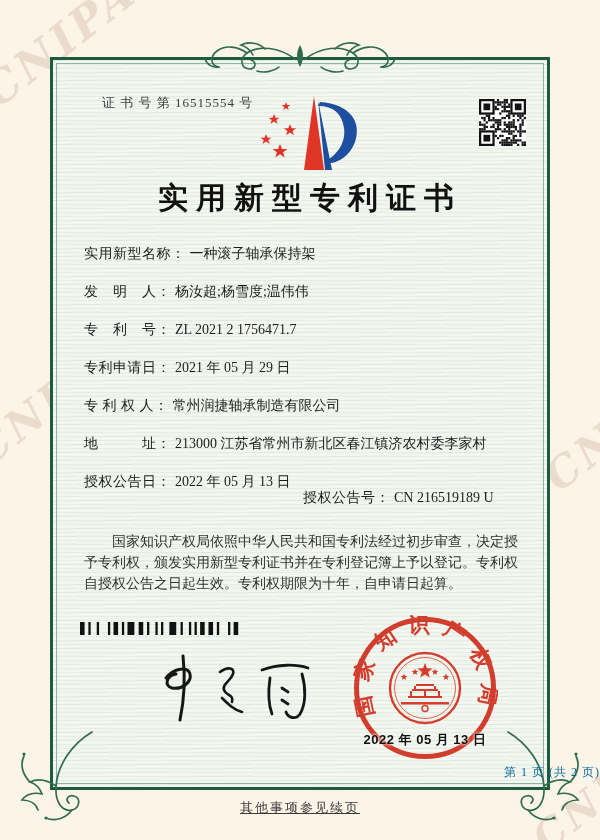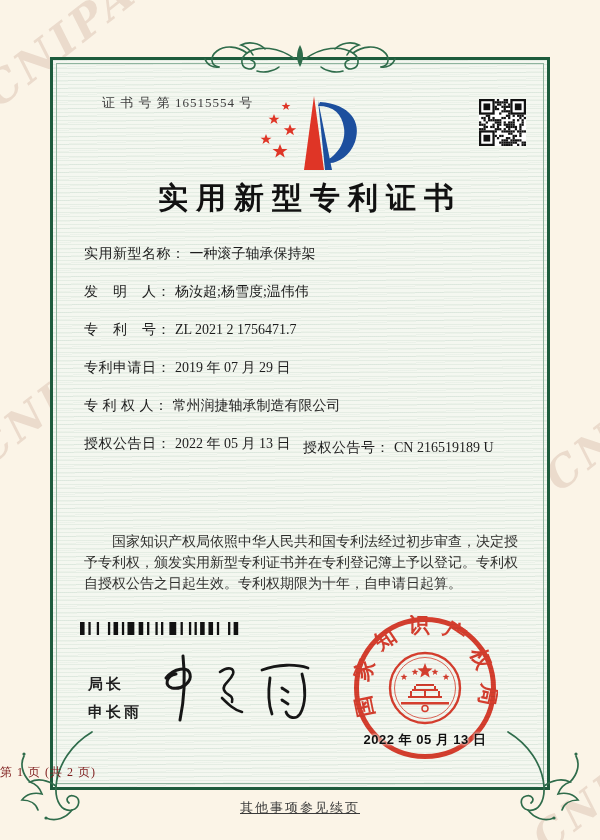--- a/index.html
+++ b/index.html
@@ -21,38 +21,38 @@
 
   .cert-no { position:absolute; left:78px; top:94px; font-size:13px; color:#3c3c3c; letter-spacing:1px;margin-left:24px; }
   .title { position:absolute; left:0; right:0; top:178px; text-align:center;
            font-size:30px; font-weight:700; color:#111; letter-spacing:8px;margin-left:20px; }
 
   .fields { position:absolute; left:84px; top:243px; width:434px; display:flex; flex-direction:column; gap:16px;
             font-size:14px; color:#1d1d1d; }
   .frow { position:relative; line-height:22px; white-space:nowrap; }
   .frow .lab { letter-spacing:0.5px; }
   .frow .val { margin-left:4px; }
-  .pair2 { position:absolute; left:219px; top:4px; }
+  .pair2 { position:absolute; left:219px; top:16px; }
 
   .paras { position:absolute; left:84px; top:487px; width:434px; font-size:14px; line-height:21px;
            color:#30302e; text-align:justify;margin-top:44px; }
   .paras p { text-indent:2em; }
 
   .barcode { position:absolute; left:80px; top:622px; }
 
   .director { position:absolute; left:88px; top:670px; font-family:"Liberation Sans","DejaVu Sans",sans-serif;
               font-weight:700; font-size:15px; color:#222; letter-spacing:3px; line-height:28px; }
   .signature { position:absolute; left:138px; top:648px; }
 
   .seal { position:absolute; left:352px; top:615px; mix-blend-mode:multiply; opacity:0.95; }
   .seal-date { position:absolute; left:345px; top:731px; width:160px; text-align:center; z-index:5;
                font-family:"Liberation Sans","DejaVu Sans",sans-serif; font-weight:700; font-size:13px; color:#101010;
                text-shadow:0 0 3px #f4f7f0,0 0 3px #f4f7f0; letter-spacing:0.5px; }
 
-  .page-info { position:absolute; left:0; right:0; top:764px; text-align:left; font-size:12px; color:#7f1d1d; letter-spacing:1px; }
+  .page-info { position:absolute; left:0; right:0; top:764px; text-align:right; font-size:12px; color:#0369a1; letter-spacing:1px; }
   .cont-note { position:absolute; left:0; right:0; top:799px; text-align:center; font-size:13px; color:#3a3a3a; letter-spacing:2px;text-decoration:underline; }
 
   .ornament { position:absolute; }
   svg { display:block; }
 </style>
 </head>
 <body>
 
 <div class="page">
 
@@ -290,24 +290,27 @@
     <div class="frow">
       <span class="lab">实用新型名称：</span><span class="val">一种滚子轴承保持架</span>
     </div>
     <div class="frow">
       <span class="lab">发　明　人：</span><span class="val">杨汝超;杨雪度;温伟伟</span>
     </div>
     <div class="frow">
       <span class="lab">专　利　号：</span><span class="val">ZL 2021 2 1756471.7</span>
     </div>
     <div class="frow">
-      <span class="lab">专利申请日：</span><span class="val">2019 年 07 月 29 日</span>
+      <span class="lab">专利申请日：</span><span class="val">2021 年 05 月 29 日</span>
     </div>
     <div class="frow">
       <span class="lab">专 利 权 人：</span><span class="val">常州润捷轴承制造有限公司</span>
+    </div>
+    <div class="frow">
+      <span class="lab">地　　　址：</span><span class="val">213000 江苏省常州市新北区春江镇济农村委李家村</span>
     </div>
     <div class="frow">
       <span class="lab">授权公告日：</span><span class="val">2022 年 05 月 13 日</span>
       <span class="pair2">
         <span class="lab">授权公告号：</span><span class="val">CN 216519189 U</span>
       </span>
     </div>
   </div>
 
   <div class="paras">
@@ -332,24 +335,20 @@
         <rect x="108.93103448275862" y="0" width="2.290344827586207" height="13" fill="#111"></rect>
         <rect x="114.51724137931033" y="0" width="2.290344827586207" height="13" fill="#111"></rect>
         <rect x="120.10344827586205" y="0" width="4.580689655172414" height="13" fill="#111"></rect>
         <rect x="128.48275862068965" y="0" width="4.580689655172414" height="13" fill="#111"></rect>
         <rect x="136.86206896551724" y="0" width="2.290344827586207" height="13" fill="#111"></rect>
         <rect x="148.0344827586207" y="0" width="2.290344827586207" height="13" fill="#111"></rect>
         <rect x="153.62068965517244" y="0" width="4.580689655172414" height="13" fill="#111"></rect>
       </svg>
   </div>
 
-  <div class="director">
-    <div>局长</div>
-    <div>申长雨</div>
-  </div>
 
   <div class="signature">
     <svg width="190" height="85" viewBox="0 0 190 85" fill="none" stroke="#161616" stroke-linecap="round">
       <g stroke-width="3">
         <path d="M28,30 C36,20 50,18 52,26 C54,34 44,42 34,40 C26,38 28,28 38,26"></path>
         <path d="M45,8 C47,26 47,48 42,72"></path>
       </g>
       <g stroke-width="2.6">
         <path d="M82,24 C90,18 97,20 95,26 C92,34 84,36 86,42 C88,48 96,46 94,54"></path>
         <path d="M84,50 C90,56 96,62 104,64"></path>

